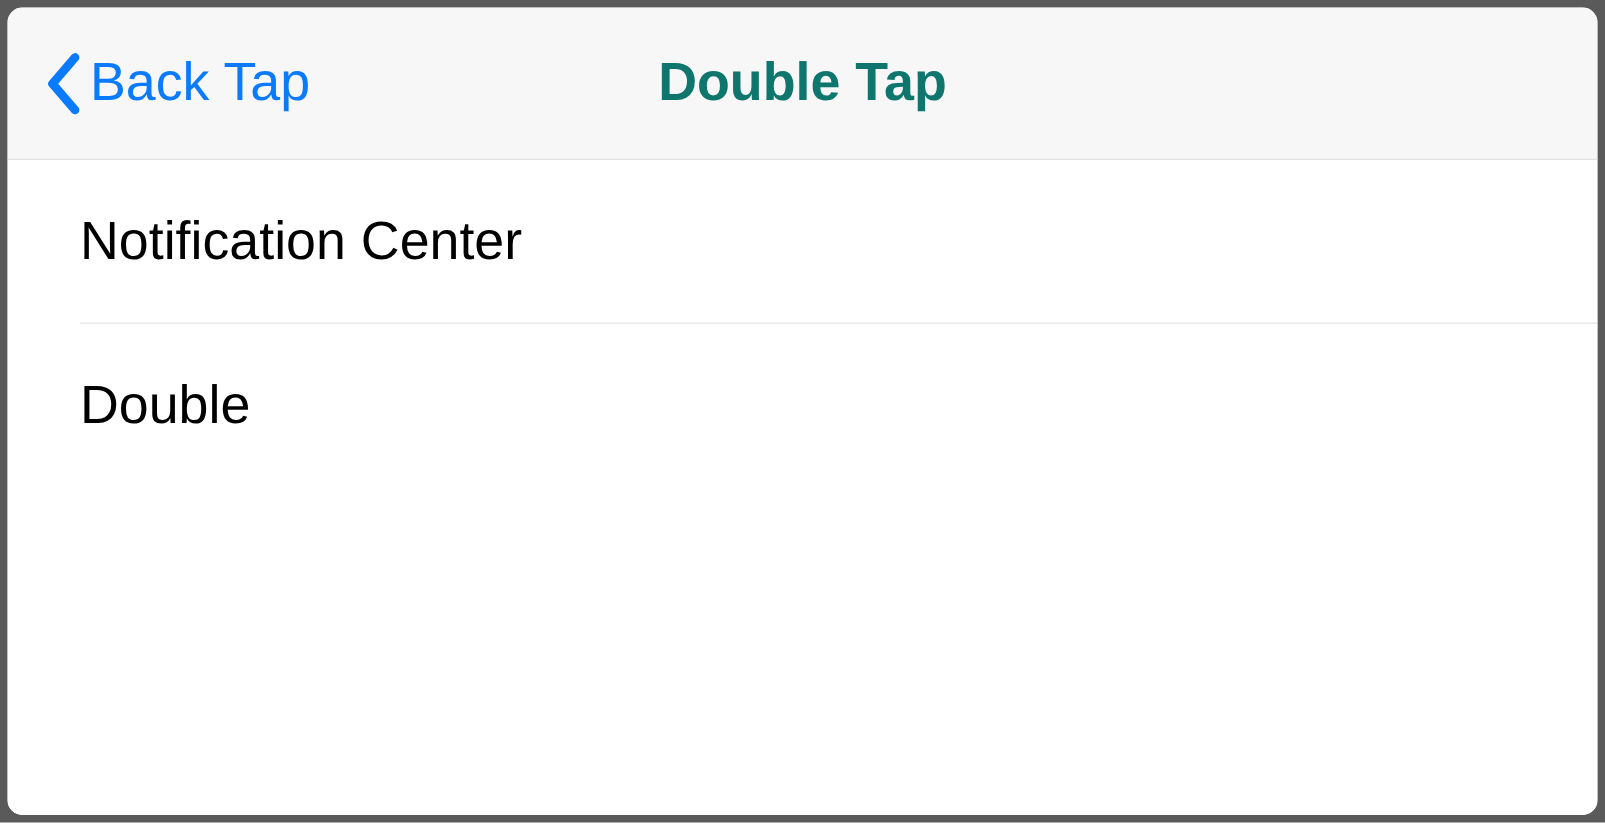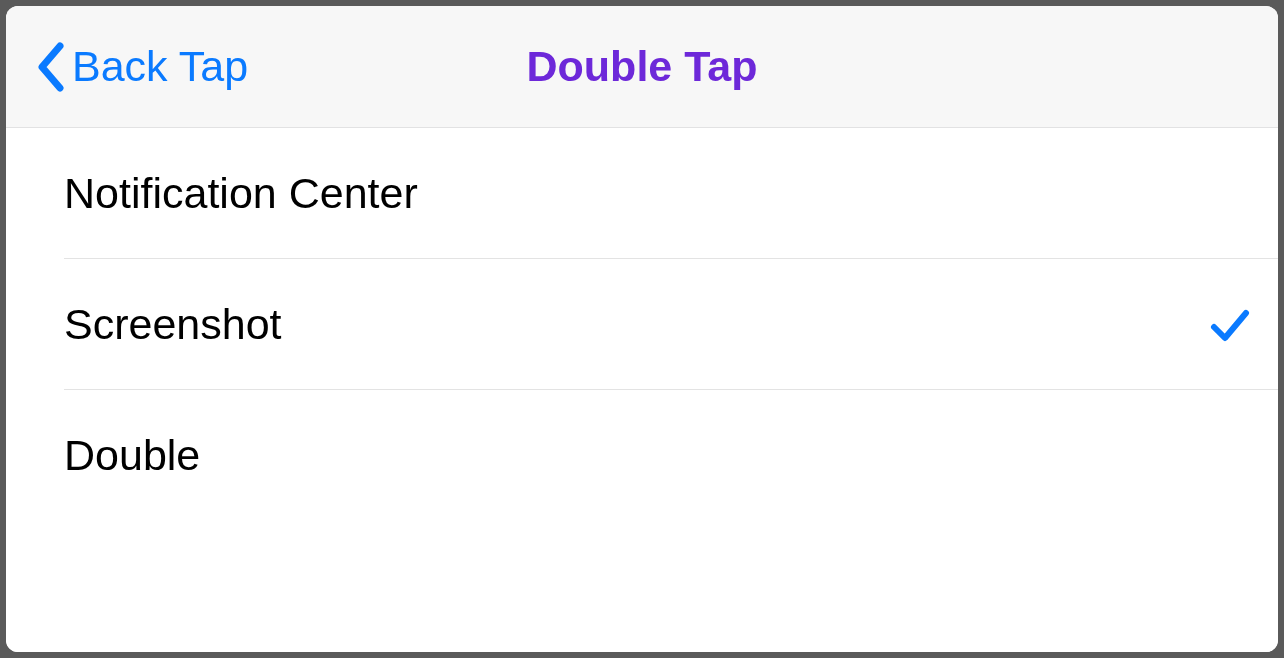--- a/index.html
+++ b/index.html
@@ -47,21 +47,21 @@
     .back-button svg {
       margin-right: 6px;
     }
     .nav-title {
       position: absolute;
       left: 0;
       right: 0;
       text-align: center;
       font-size: 43px;
       font-weight: 700;
-      color: #6d28d9;
+      color: #0f766e;
       pointer-events: none;
     }
     .list {
       flex: 1;
       background: #ffffff;
       overflow: hidden;
     }
     .row {
       height: 131px;
       display: flex;
@@ -104,25 +104,17 @@
     </div>
     <div class="nav-title">Double Tap</div>
   </div>
 
   <div class="list">
     <div class="row">
       <span class="row-label">Notification Center</span>
 
     </div>
     <div class="row">
-      <span class="row-label">Screenshot</span>
-      <span class="checkmark">
-        <svg width="44" height="44" viewBox="0 0 44 44">
-            <polyline points="6,24 17,35 38,10" fill="none" stroke="#0a7aff" stroke-width="6" stroke-linecap="round" stroke-linejoin="round"></polyline>
-          </svg>
-      </span>
-    </div>
-    <div class="row">
       <span class="row-label">Double</span>
 
     </div>
   </div>
 </div>
 
 </body></html>

